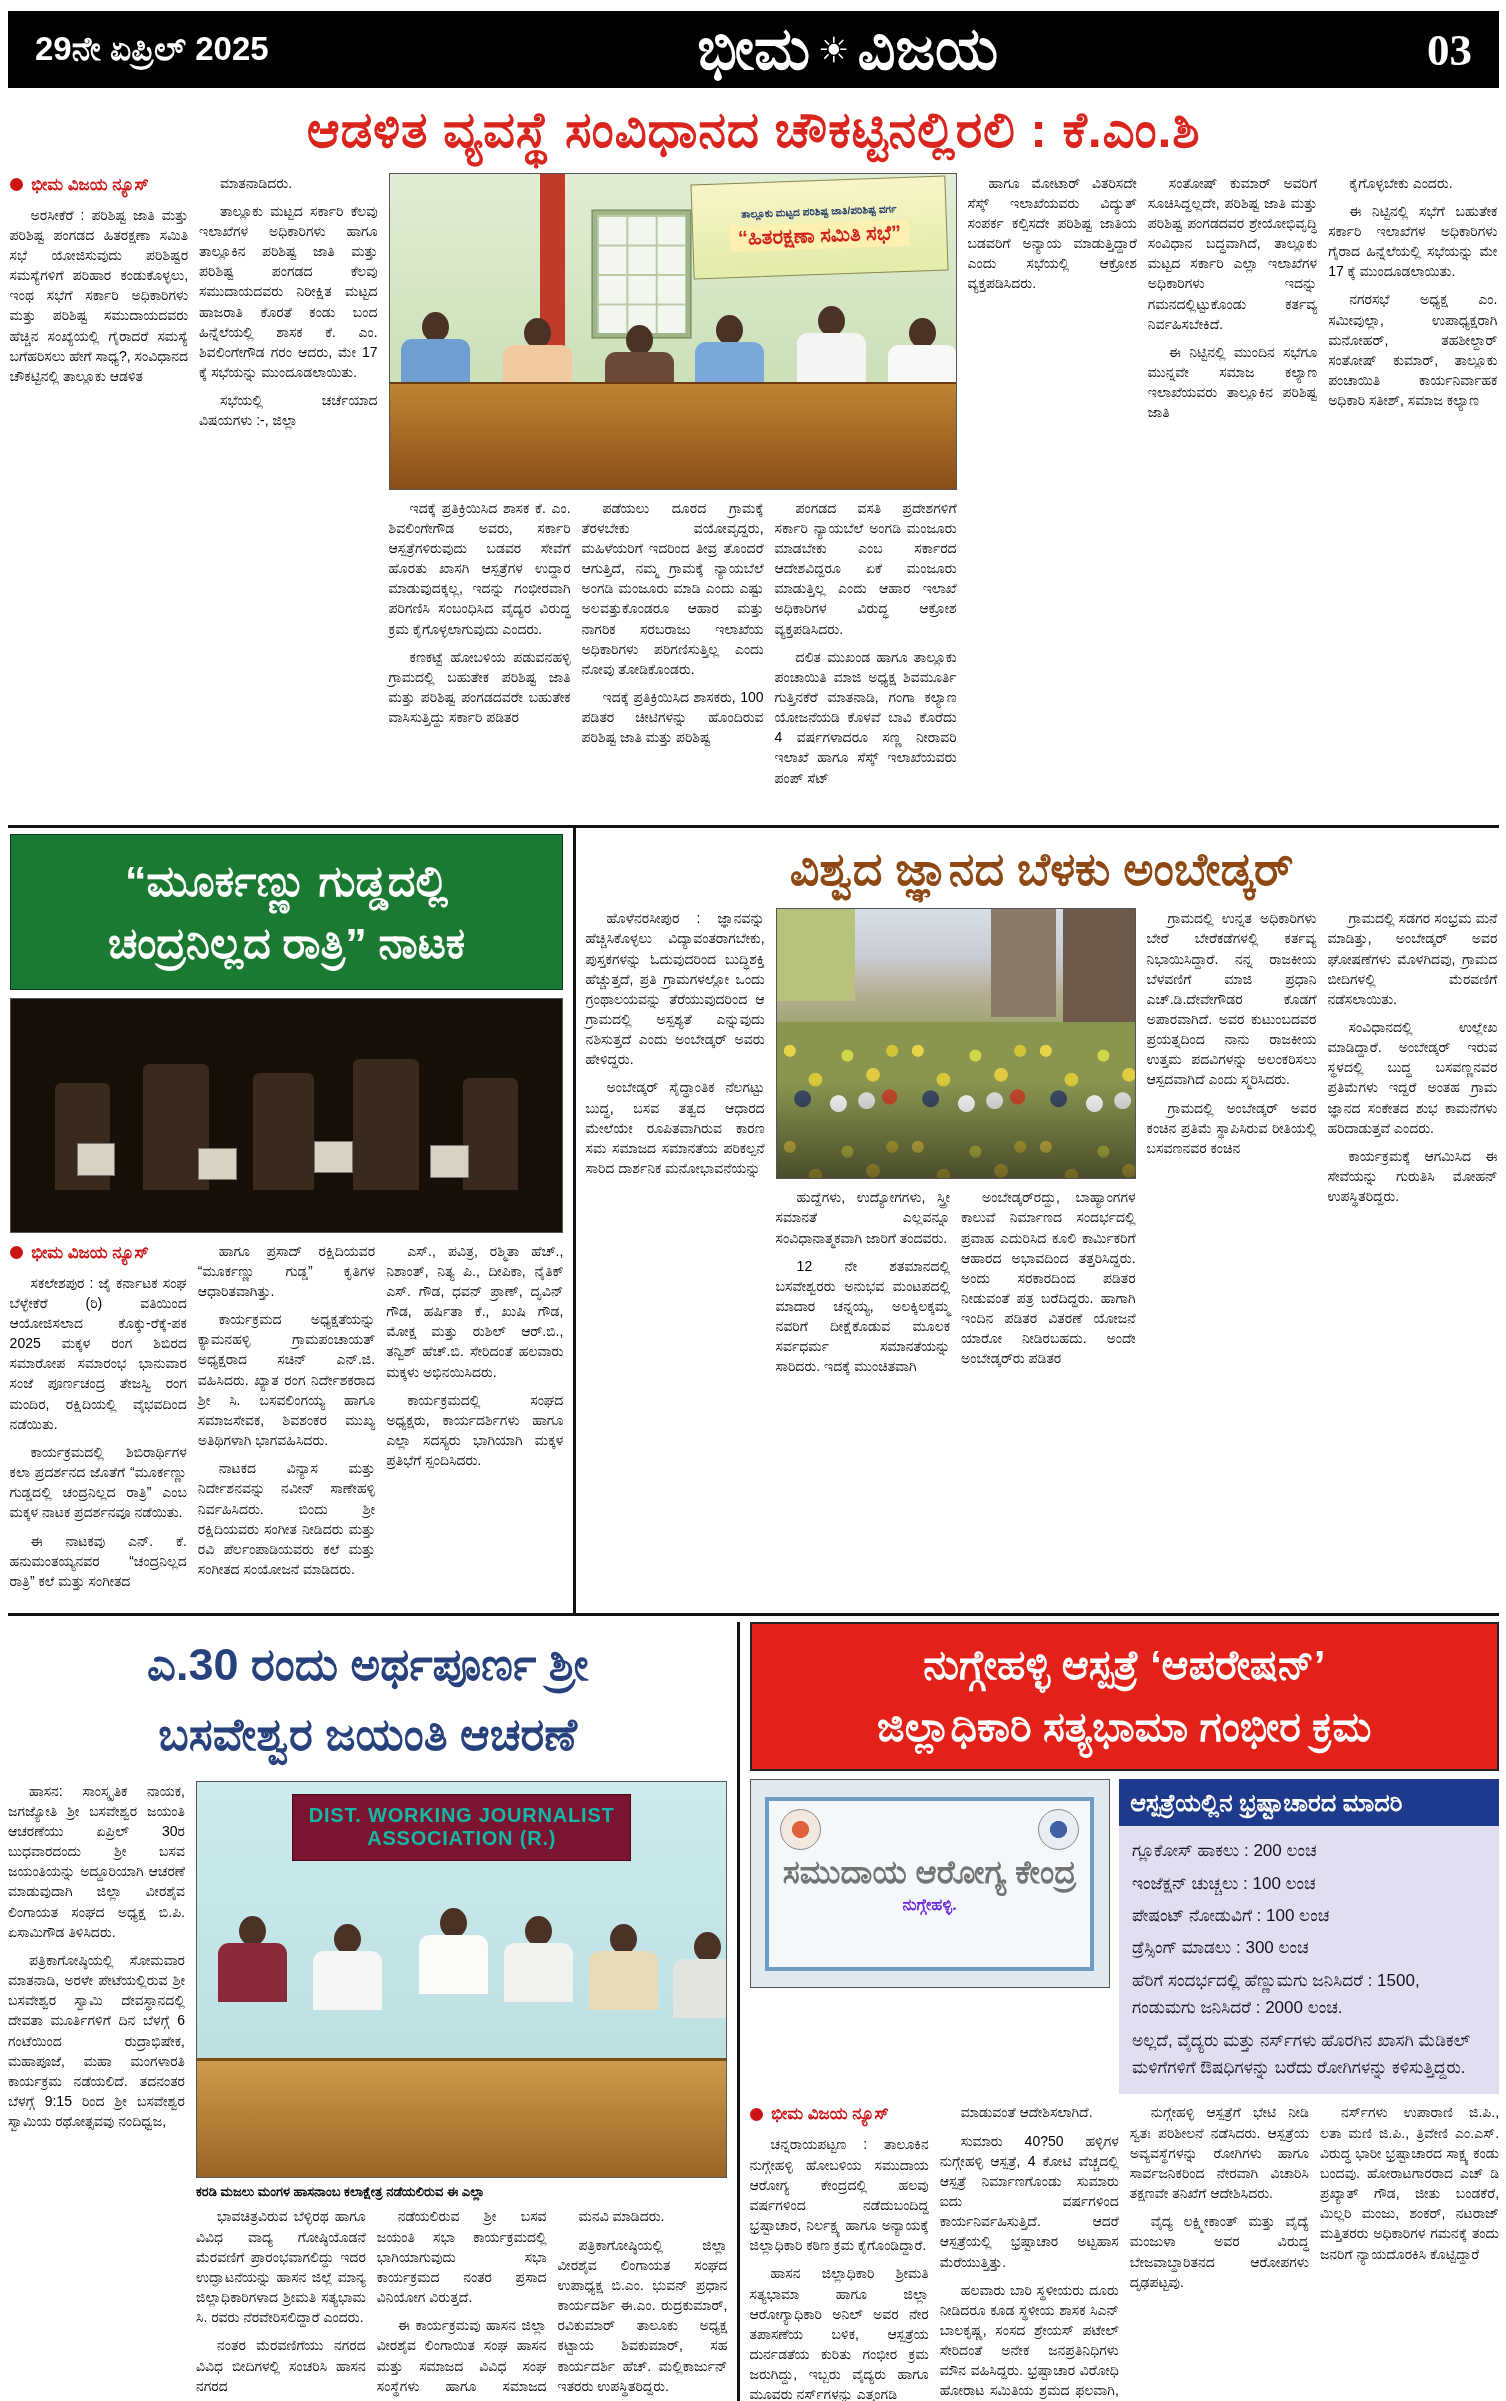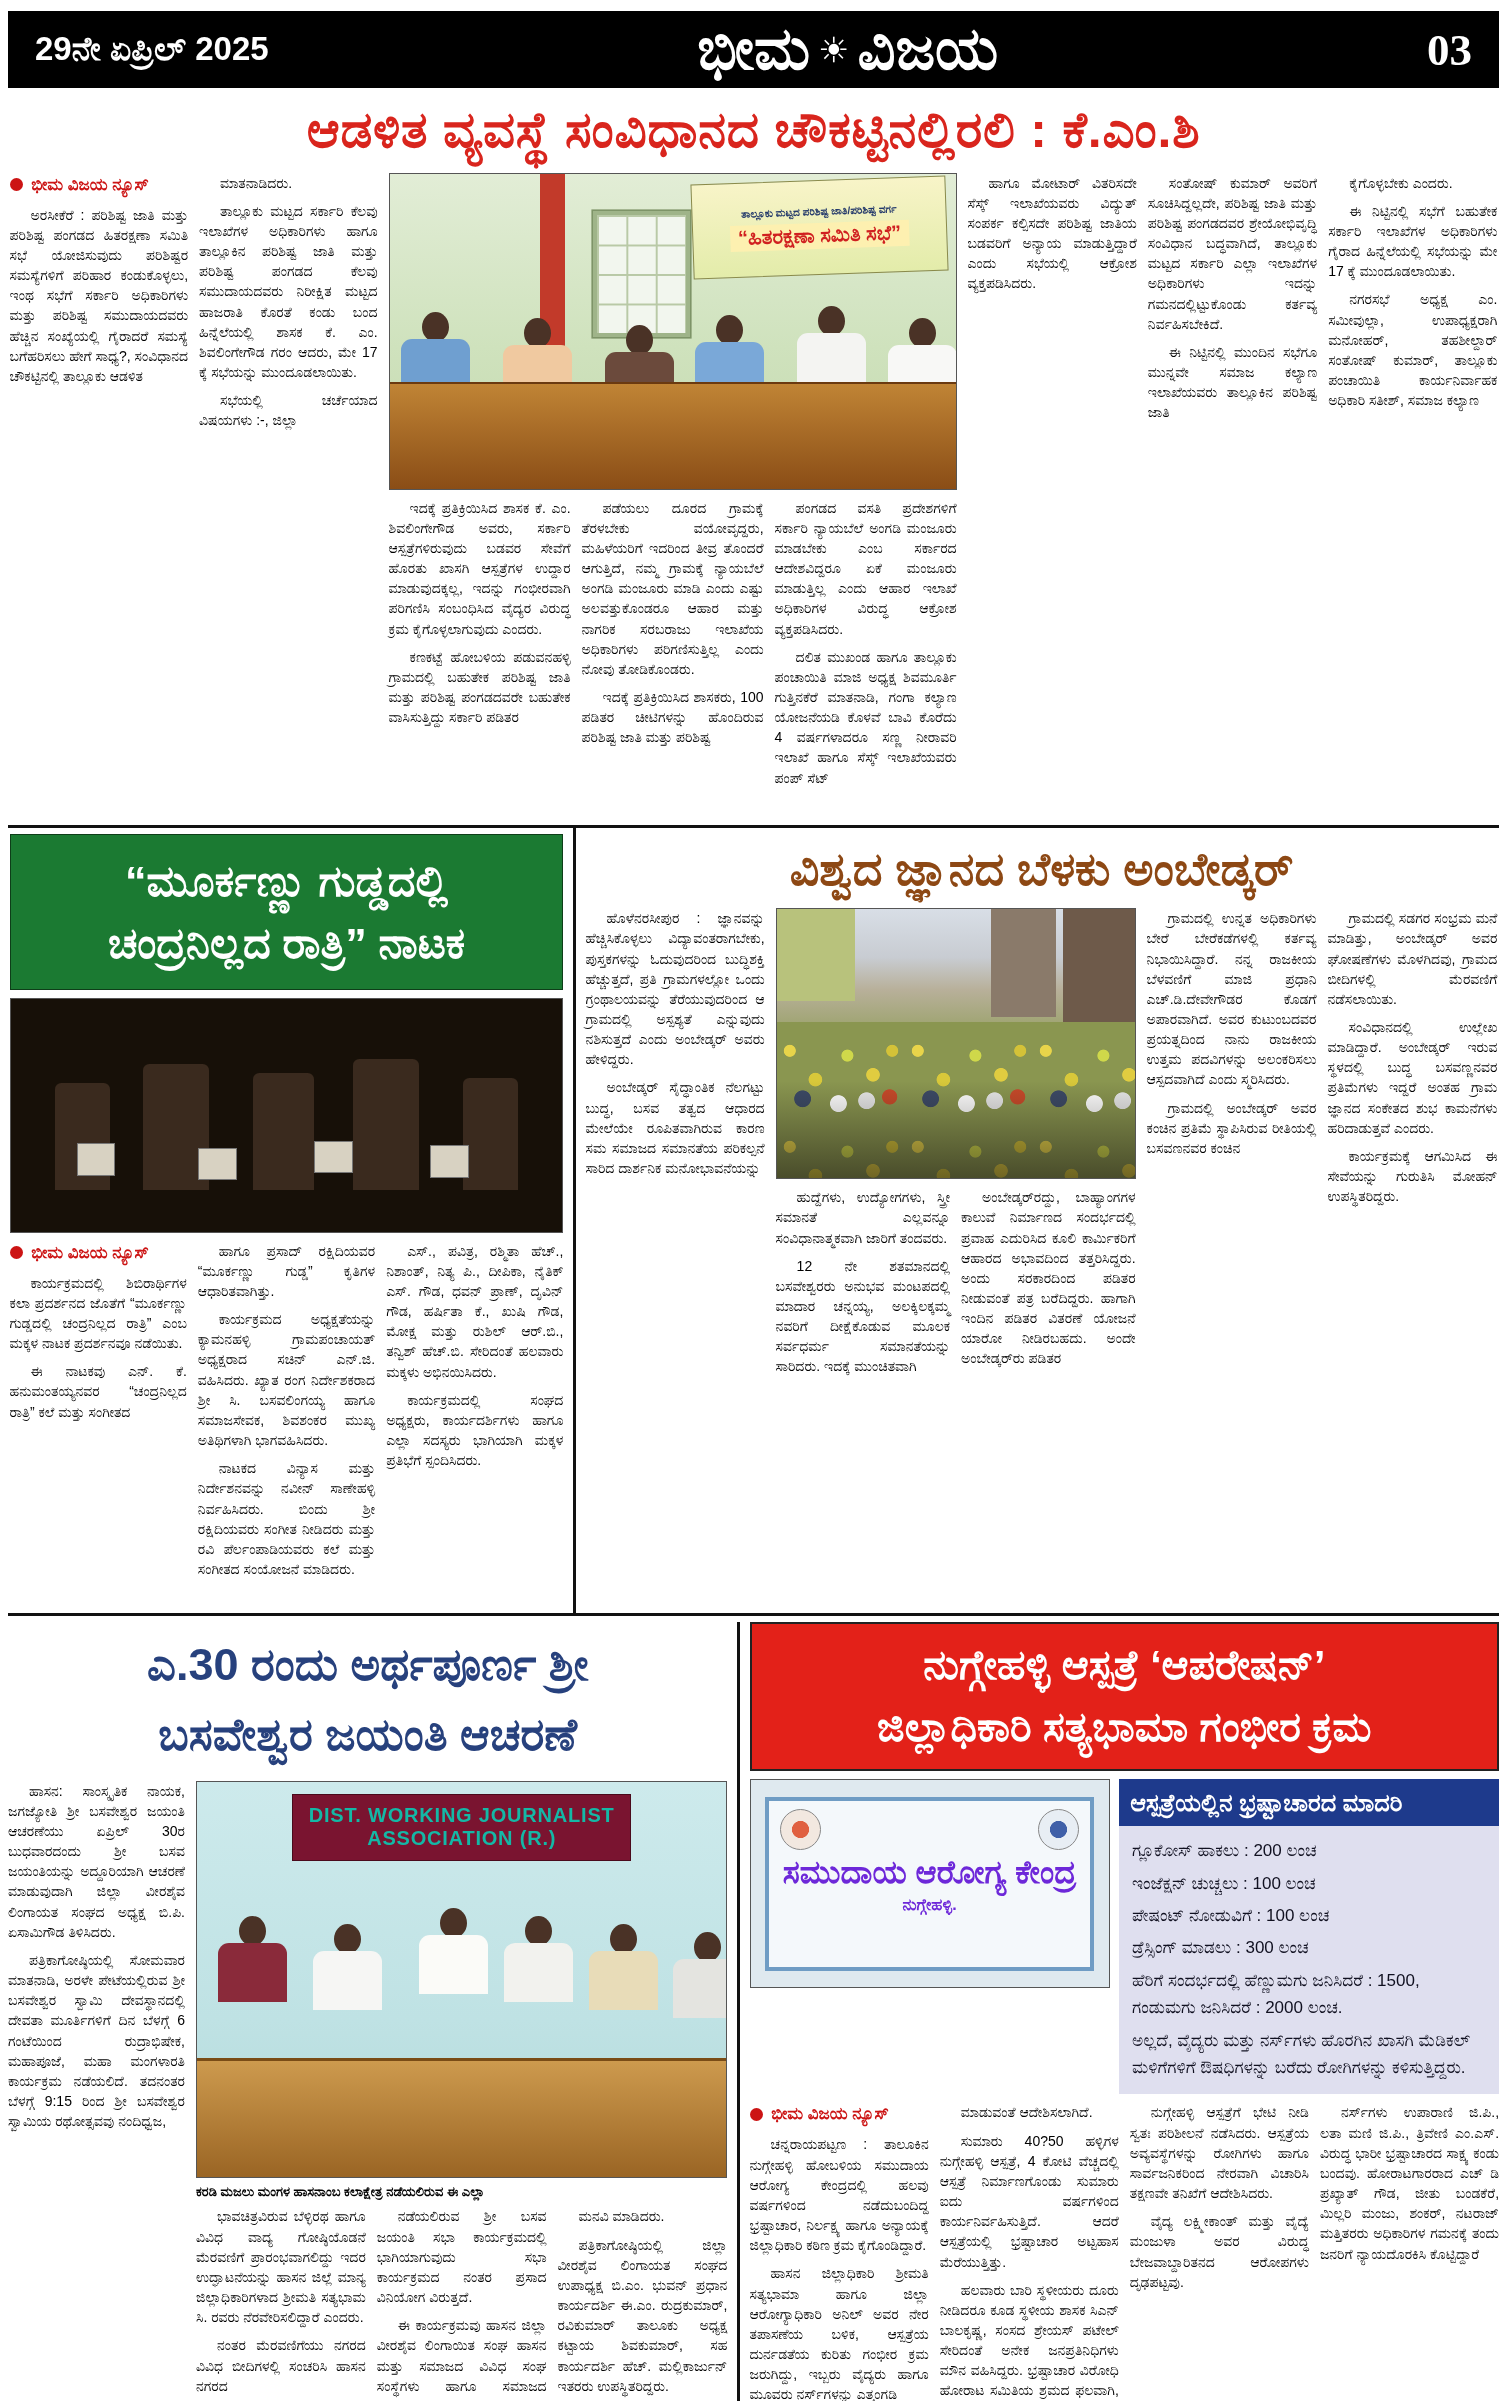--- a/index.html
+++ b/index.html
@@ -74,21 +74,21 @@
   .bas-rest { flex:1; display:flex; flex-direction:column; gap:6.4px; }
   .photo-press { height:397px; background:linear-gradient(#cdeaec 0%, #bfe2e4 60%, #b2d8da 100%); }
   .press-banner { position:absolute; left:18%; top:3%; width:64%; height:17%; background:#7a1430; color:#14b8a6; display:flex; align-items:center; justify-content:center; font-weight:bold; font-size:20px; letter-spacing:0.8px; border:1.6px solid #4a0a1c; text-align:center; }
   .press-table { position:absolute; left:0; bottom:0; width:100%; height:30%; background:linear-gradient(#cd9a4e, #9a6categorical); background:linear-gradient(#cd9a4e, #9a6524); border-top:3.2px solid #7a4c16; }
   .press-caption { font-size:13px; font-weight:bold; }
   .hospital { flex:1; padding-left:9.6px; }
   .hos-head { background:#e32119; border:2.4px solid #222; color:#fff; font-size:41px; font-weight:bold; text-align:center; line-height:1.5; padding:11px 3px; margin-bottom:8px; }
   .hos-row1 { display:flex; gap:9.6px; margin-bottom:8px; }
   .photo-sign { width:360px; height:209px; flex:0 0 auto; background:#dfe9ef; display:flex; align-items:center; justify-content:center; }
   .sign-board { width:92%; height:84%; background:#f4f8fb; border:4px solid #6f9cc4; display:flex; flex-direction:column; align-items:center; justify-content:center; gap:4.8px; position:relative; }
-  .sign-board .s1 { color:#6d28d9; font-size:32px; font-weight:bold; }
+  .sign-board .s1 { color:#737373; font-size:32px; font-weight:bold; }
   .sign-board .s2 { color:#6d28d9; font-size:16px; font-weight:bold; }
   .sign-logo { position:absolute; top:8px; width:41px; height:41px; border-radius:50%; border:1.6px solid #888; }
   .sign-logo.left { left:11px; background:radial-gradient(#e06040 30%, #f2e8e0 32%); }
   .sign-logo.right { right:11px; background:radial-gradient(#4060a8 30%, #e8eef4 32%); }
   .infobox { flex:1; }
   .infobox .ib-head { background:#1e3a8c; color:#fff; font-size:24px; font-weight:bold; padding:9.6px 11px; }
   .infobox .ib-body { background:#dfdfef; padding:11px 12.8px 8px; }
   .infobox .ib-body p { font-size:17px; line-height:1.62; margin-bottom:4.8px; text-indent:0; color:#101020; }
   .hos-cols { display:flex; gap:11px; }
   .hos-cols .col { flex:1; }
@@ -226,20 +226,21 @@
         <div class="pd-cert" style="left:55%; bottom:25%; width:7%; height:14%;"></div>
         <div class="pd-cert" style="left:76%; bottom:23%; width:7%; height:14%;"></div>
       </div>
       <div class="cols-row">
         <div class="col">
           <div class="byline">
             <span class="dot"></span>
             <span>ಭೀಮ ವಿಜಯ ನ್ಯೂಸ್</span>
           </div>
           <div>
+              <p>ಸಕಲೇಶಪುರ : ಜೈ ಕರ್ನಾಟಕ ಸಂಘ ಬೆಳ್ಳೇಕೆರೆ (ರಿ) ವತಿಯಿಂದ ಆಯೋಜಿಸಲಾದ ಕೊಕ್ಕು-ರೆಕ್ಕೆ-ಪಕ 2025 ಮಕ್ಕಳ ರಂಗ ಶಿಬಿರದ ಸಮಾರೋಪ ಸಮಾರಂಭ ಭಾನುವಾರ ಸಂಜೆ ಪೂರ್ಣಚಂದ್ರ ತೇಜಸ್ವಿ ರಂಗ ಮಂದಿರ, ರಕ್ಷಿದಿಯಲ್ಲಿ ವೈಭವದಿಂದ ನಡೆಯಿತು.</p>
               <p>ಕಾರ್ಯಕ್ರಮದಲ್ಲಿ ಶಿಬಿರಾರ್ಥಿಗಳ ಕಲಾ ಪ್ರದರ್ಶನದ ಜೊತೆಗೆ “ಮೂರ್ಕಣ್ಣು ಗುಡ್ಡದಲ್ಲಿ ಚಂದ್ರನಿಲ್ಲದ ರಾತ್ರಿ” ಎಂಬ ಮಕ್ಕಳ ನಾಟಕ ಪ್ರದರ್ಶನವೂ ನಡೆಯಿತು.</p>
               <p>ಈ ನಾಟಕವು ಎನ್. ಕೆ. ಹನುಮಂತಯ್ಯನವರ “ಚಂದ್ರನಿಲ್ಲದ ರಾತ್ರಿ” ಕಲೆ ಮತ್ತು ಸಂಗೀತದ</p>
             </div>
         </div>
         <div class="col">
             <div>
               <p>ಹಾಗೂ ಪ್ರಸಾದ್ ರಕ್ಷಿದಿಯವರ “ಮೂರ್ಕಣ್ಣು ಗುಡ್ಡ” ಕೃತಿಗಳ ಆಧಾರಿತವಾಗಿತ್ತು.</p>
               <p>ಕಾರ್ಯಕ್ರಮದ ಅಧ್ಯಕ್ಷತೆಯನ್ನು ಕ್ಯಾಮನಹಳ್ಳಿ ಗ್ರಾಮಪಂಚಾಯತ್ ಅಧ್ಯಕ್ಷರಾದ ಸಚಿನ್ ಎನ್.ಜಿ. ವಹಿಸಿದರು. ಖ್ಯಾತ ರಂಗ ನಿರ್ದೇಶಕರಾದ ಶ್ರೀ ಸಿ. ಬಸವಲಿಂಗಯ್ಯ ಹಾಗೂ ಸಮಾಜಸೇವಕ, ಶಿವಶಂಕರ ಮುಖ್ಯ ಅತಿಥಿಗಳಾಗಿ ಭಾಗವಹಿಸಿದರು.</p>
               <p>ನಾಟಕದ ವಿನ್ಯಾಸ ಮತ್ತು ನಿರ್ದೇಶನವನ್ನು ನವೀನ್ ಸಾಣೇಹಳ್ಳಿ ನಿರ್ವಹಿಸಿದರು. ಬಿಂದು ಶ್ರೀ ರಕ್ಷಿದಿಯವರು ಸಂಗೀತ ನೀಡಿದರು ಮತ್ತು ರವಿ ಪೆರ್ಲಂಪಾಡಿಯವರು ಕಲೆ ಮತ್ತು ಸಂಗೀತದ ಸಂಯೋಜನೆ ಮಾಡಿದರು.</p>
             </div>

